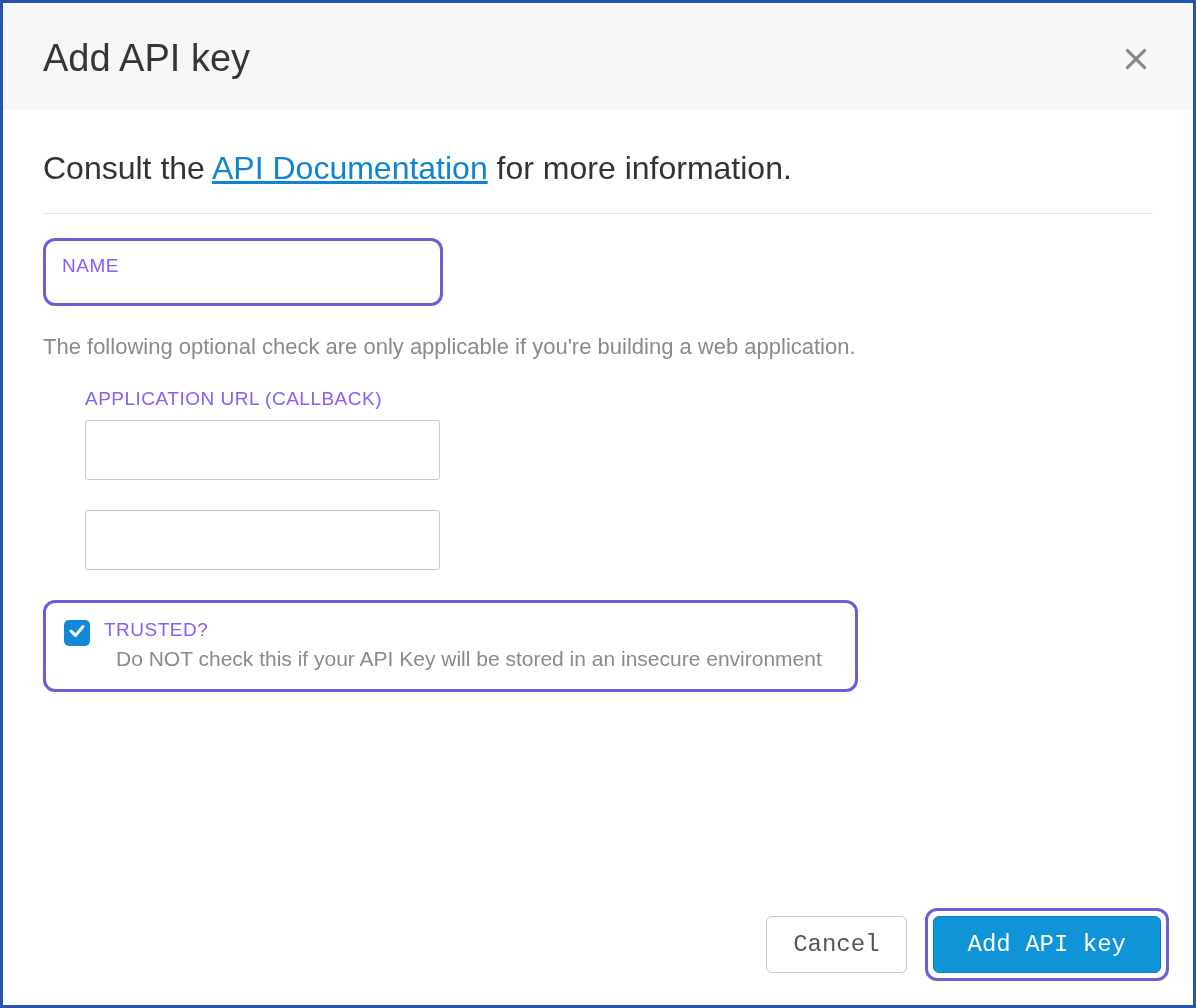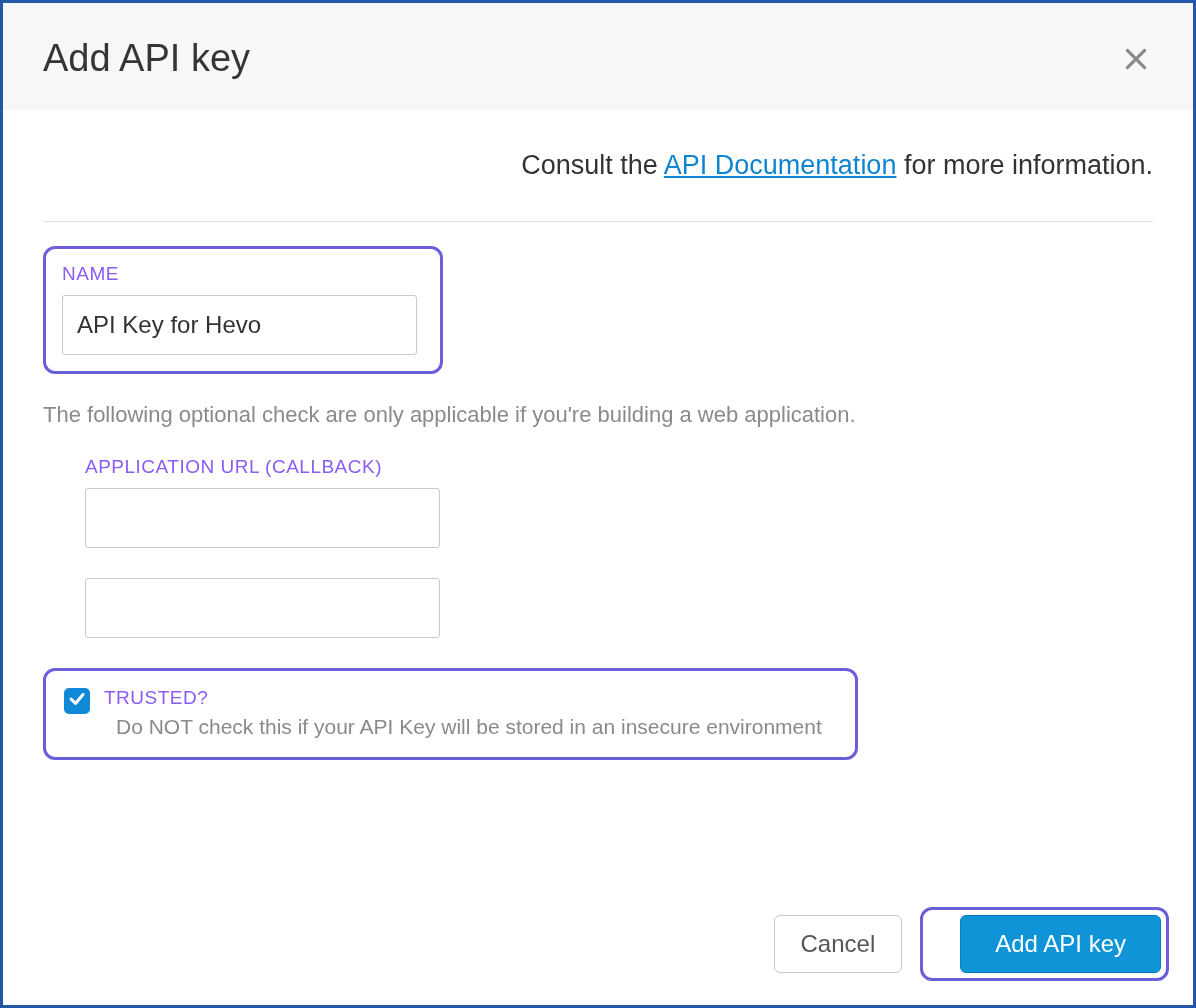--- a/index.html
+++ b/index.html
@@ -36,25 +36,24 @@
     .close-btn svg {
       width: 26px;
       height: 26px;
       display: block;
     }
     .modal-body {
       padding: 40px 40px 20px 40px;
       background: #fff;
     }
     .consult-line {
-      font-size: 27px;
+      font-size: 32px;
       color: #333;
-      padding-bottom: 40px;
+      padding-bottom: 26px;
       border-bottom: 1px solid #e3e3e3;
-      text-align: right;
     }
     .consult-line a {
       color: #0f85d1;
       text-decoration: underline;
     }
     .highlight-box {
       border: 3px solid #6a5fd9;
       border-radius: 12px;
       padding: 14px 16px 16px 16px;
     }
@@ -131,22 +130,21 @@
       right: 24px;
       display: flex;
       gap: 18px;
       align-items: center;
     }
     .btn {
       font-size: 24px;
       padding: 14px 26px;
       border-radius: 6px;
       cursor: pointer;
-      font-family: Liberation Sans, sans-serif;
-      margin-left: 32px;
+      font-family: Liberation Mono, monospace;
     }
     .btn-cancel {
       background: #fff;
       border: 1px solid #c9c9c9;
       color: #555;
     }
     .submit-wrap {
       border: 3px solid #6a5fd9;
       border-radius: 12px;
       padding: 5px;
@@ -179,21 +177,20 @@
     </button>
   </div>
 
   <div class="modal-body">
     <p class="consult-line">
       <span>Consult the </span><a href="#">API Documentation</a><span> for more information.</span>
     </p>
 
     <div class="highlight-box name-box">
       <label class="label-upper">NAME</label>
-      <input type="text" class="text-input" value="API Key for Hevo" style="">
     </div>
 
     <p class="hint-text">The following optional check are only applicable if you're building a web application.</p>
 
     <div class="optional-field">
       <label class="label-upper">APPLICATION URL (CALLBACK)</label>
       <input type="text" class="text-input" value="" style="">
     </div>
 
     <div class="optional-field">

